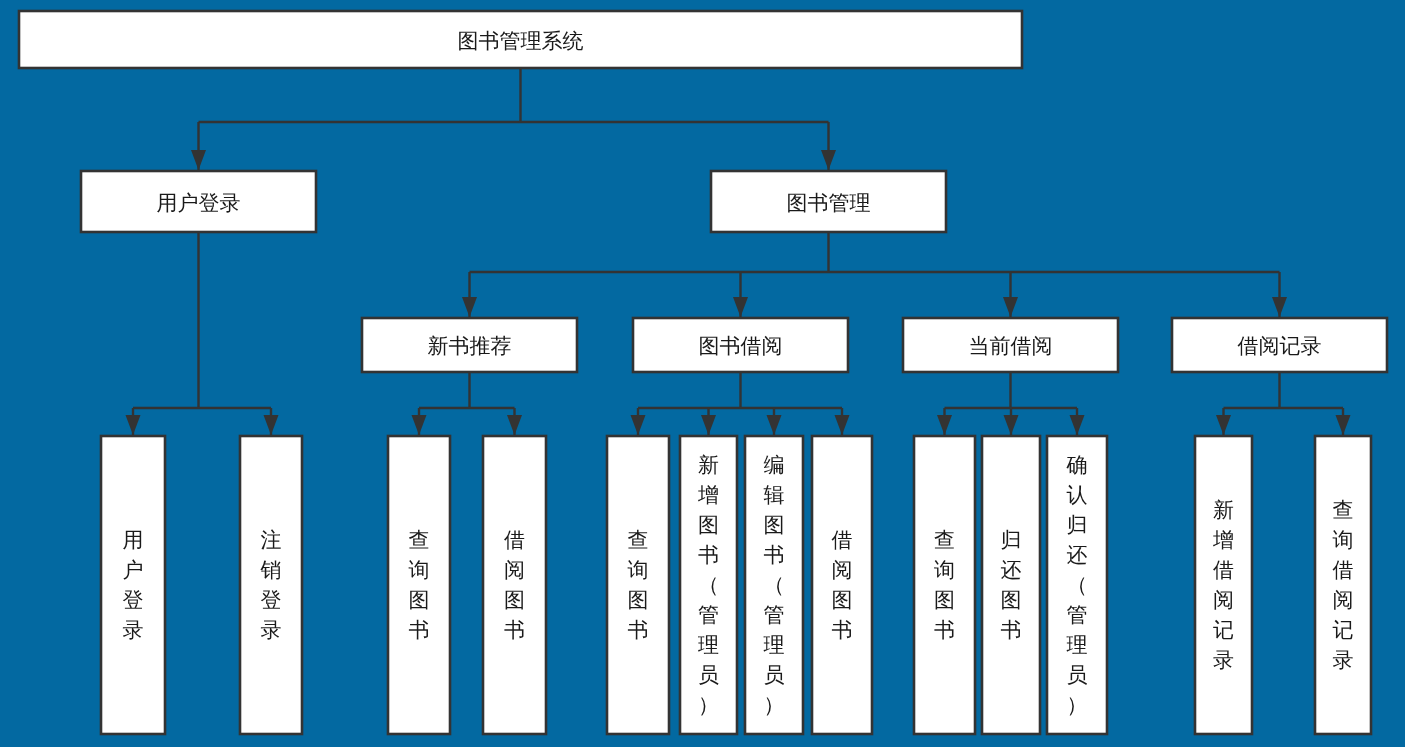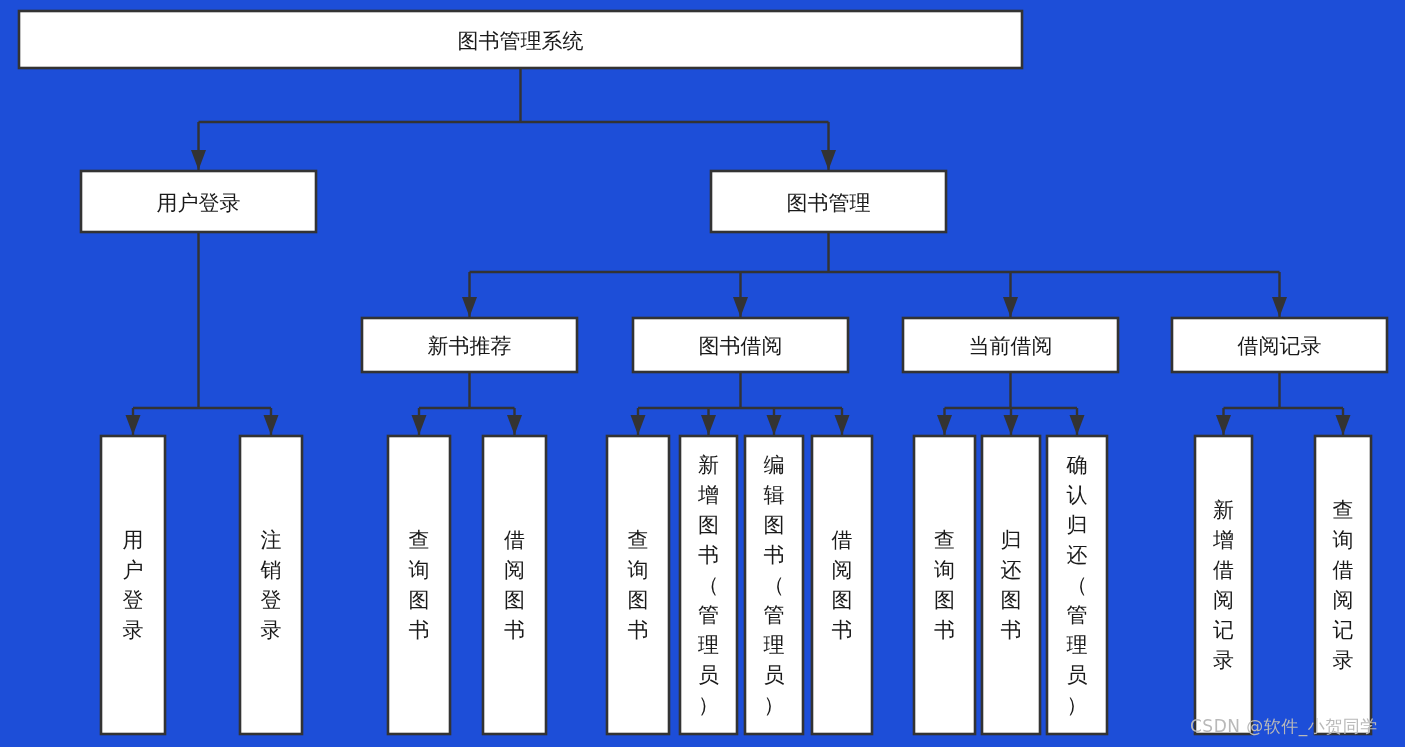--- a/index.html
+++ b/index.html
@@ -8,21 +8,21 @@
     padding: 0;
     background: #ffffff;
   }
   body {
     font-family: "DejaVu Sans", "Liberation Sans", sans-serif;
   }
   #diagram-root {
     position: relative;
     width: 1405px;
     height: 747px;
-    background: #1d4ed8;
+    background: #0369a1;
     overflow: hidden;
   }
   svg#flow-svg {
     position: absolute;
     top: 0;
     left: 0;
     width: 1405px;
     height: 747px;
     display: block;
   }
@@ -201,14 +201,13 @@
         <g>
           <rect class="node-rect" x="1195" y="436" width="57" height="298"></rect>
           <text class="node-label-v" x="1223.5" y="510"><tspan x="1223.5" y="510">新</tspan><tspan x="1223.5" y="540">增</tspan><tspan x="1223.5" y="570">借</tspan><tspan x="1223.5" y="600">阅</tspan><tspan x="1223.5" y="630">记</tspan><tspan x="1223.5" y="660">录</tspan></text>
         </g>
         <g>
           <rect class="node-rect" x="1315" y="436" width="56" height="298"></rect>
           <text class="node-label-v" x="1343" y="510"><tspan x="1343" y="510">查</tspan><tspan x="1343" y="540">询</tspan><tspan x="1343" y="570">借</tspan><tspan x="1343" y="600">阅</tspan><tspan x="1343" y="630">记</tspan><tspan x="1343" y="660">录</tspan></text>
         </g>
       </g>
   </svg>
-  <div class="watermark-text" style="left:1190px; top:715px;">CSDN @软件_小贺同学</div>
 </div>
 
 </body></html>

